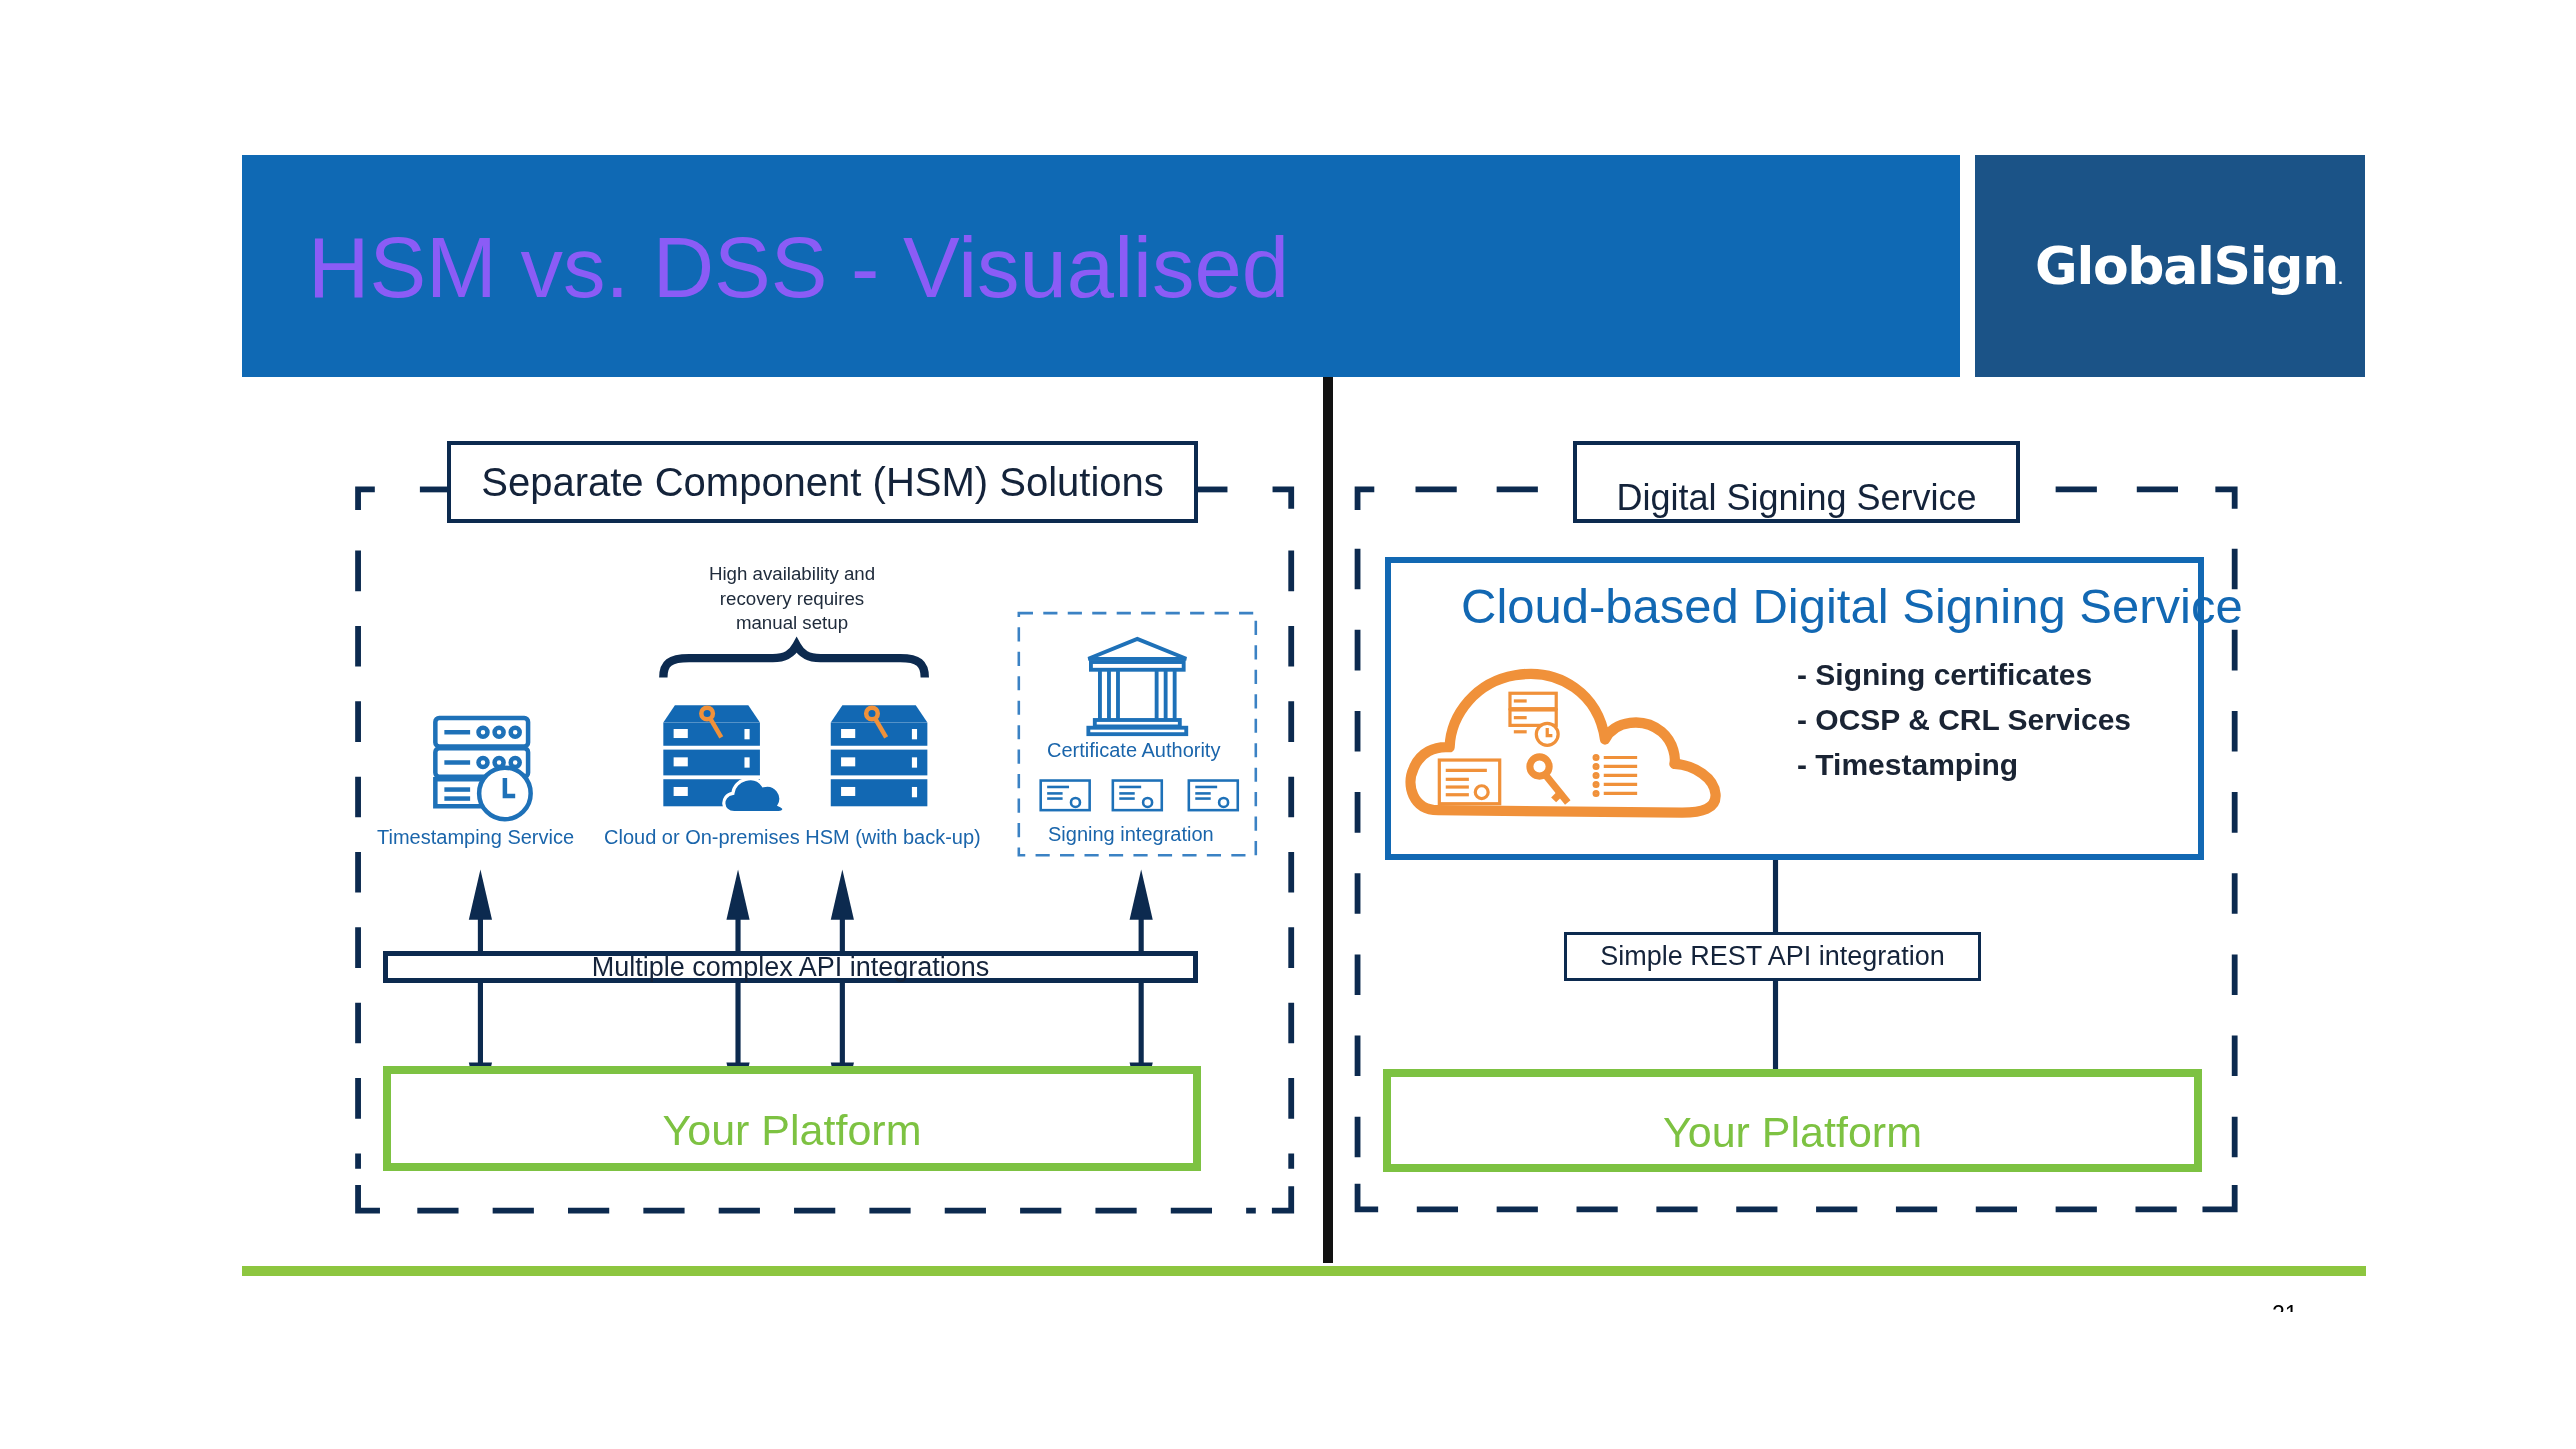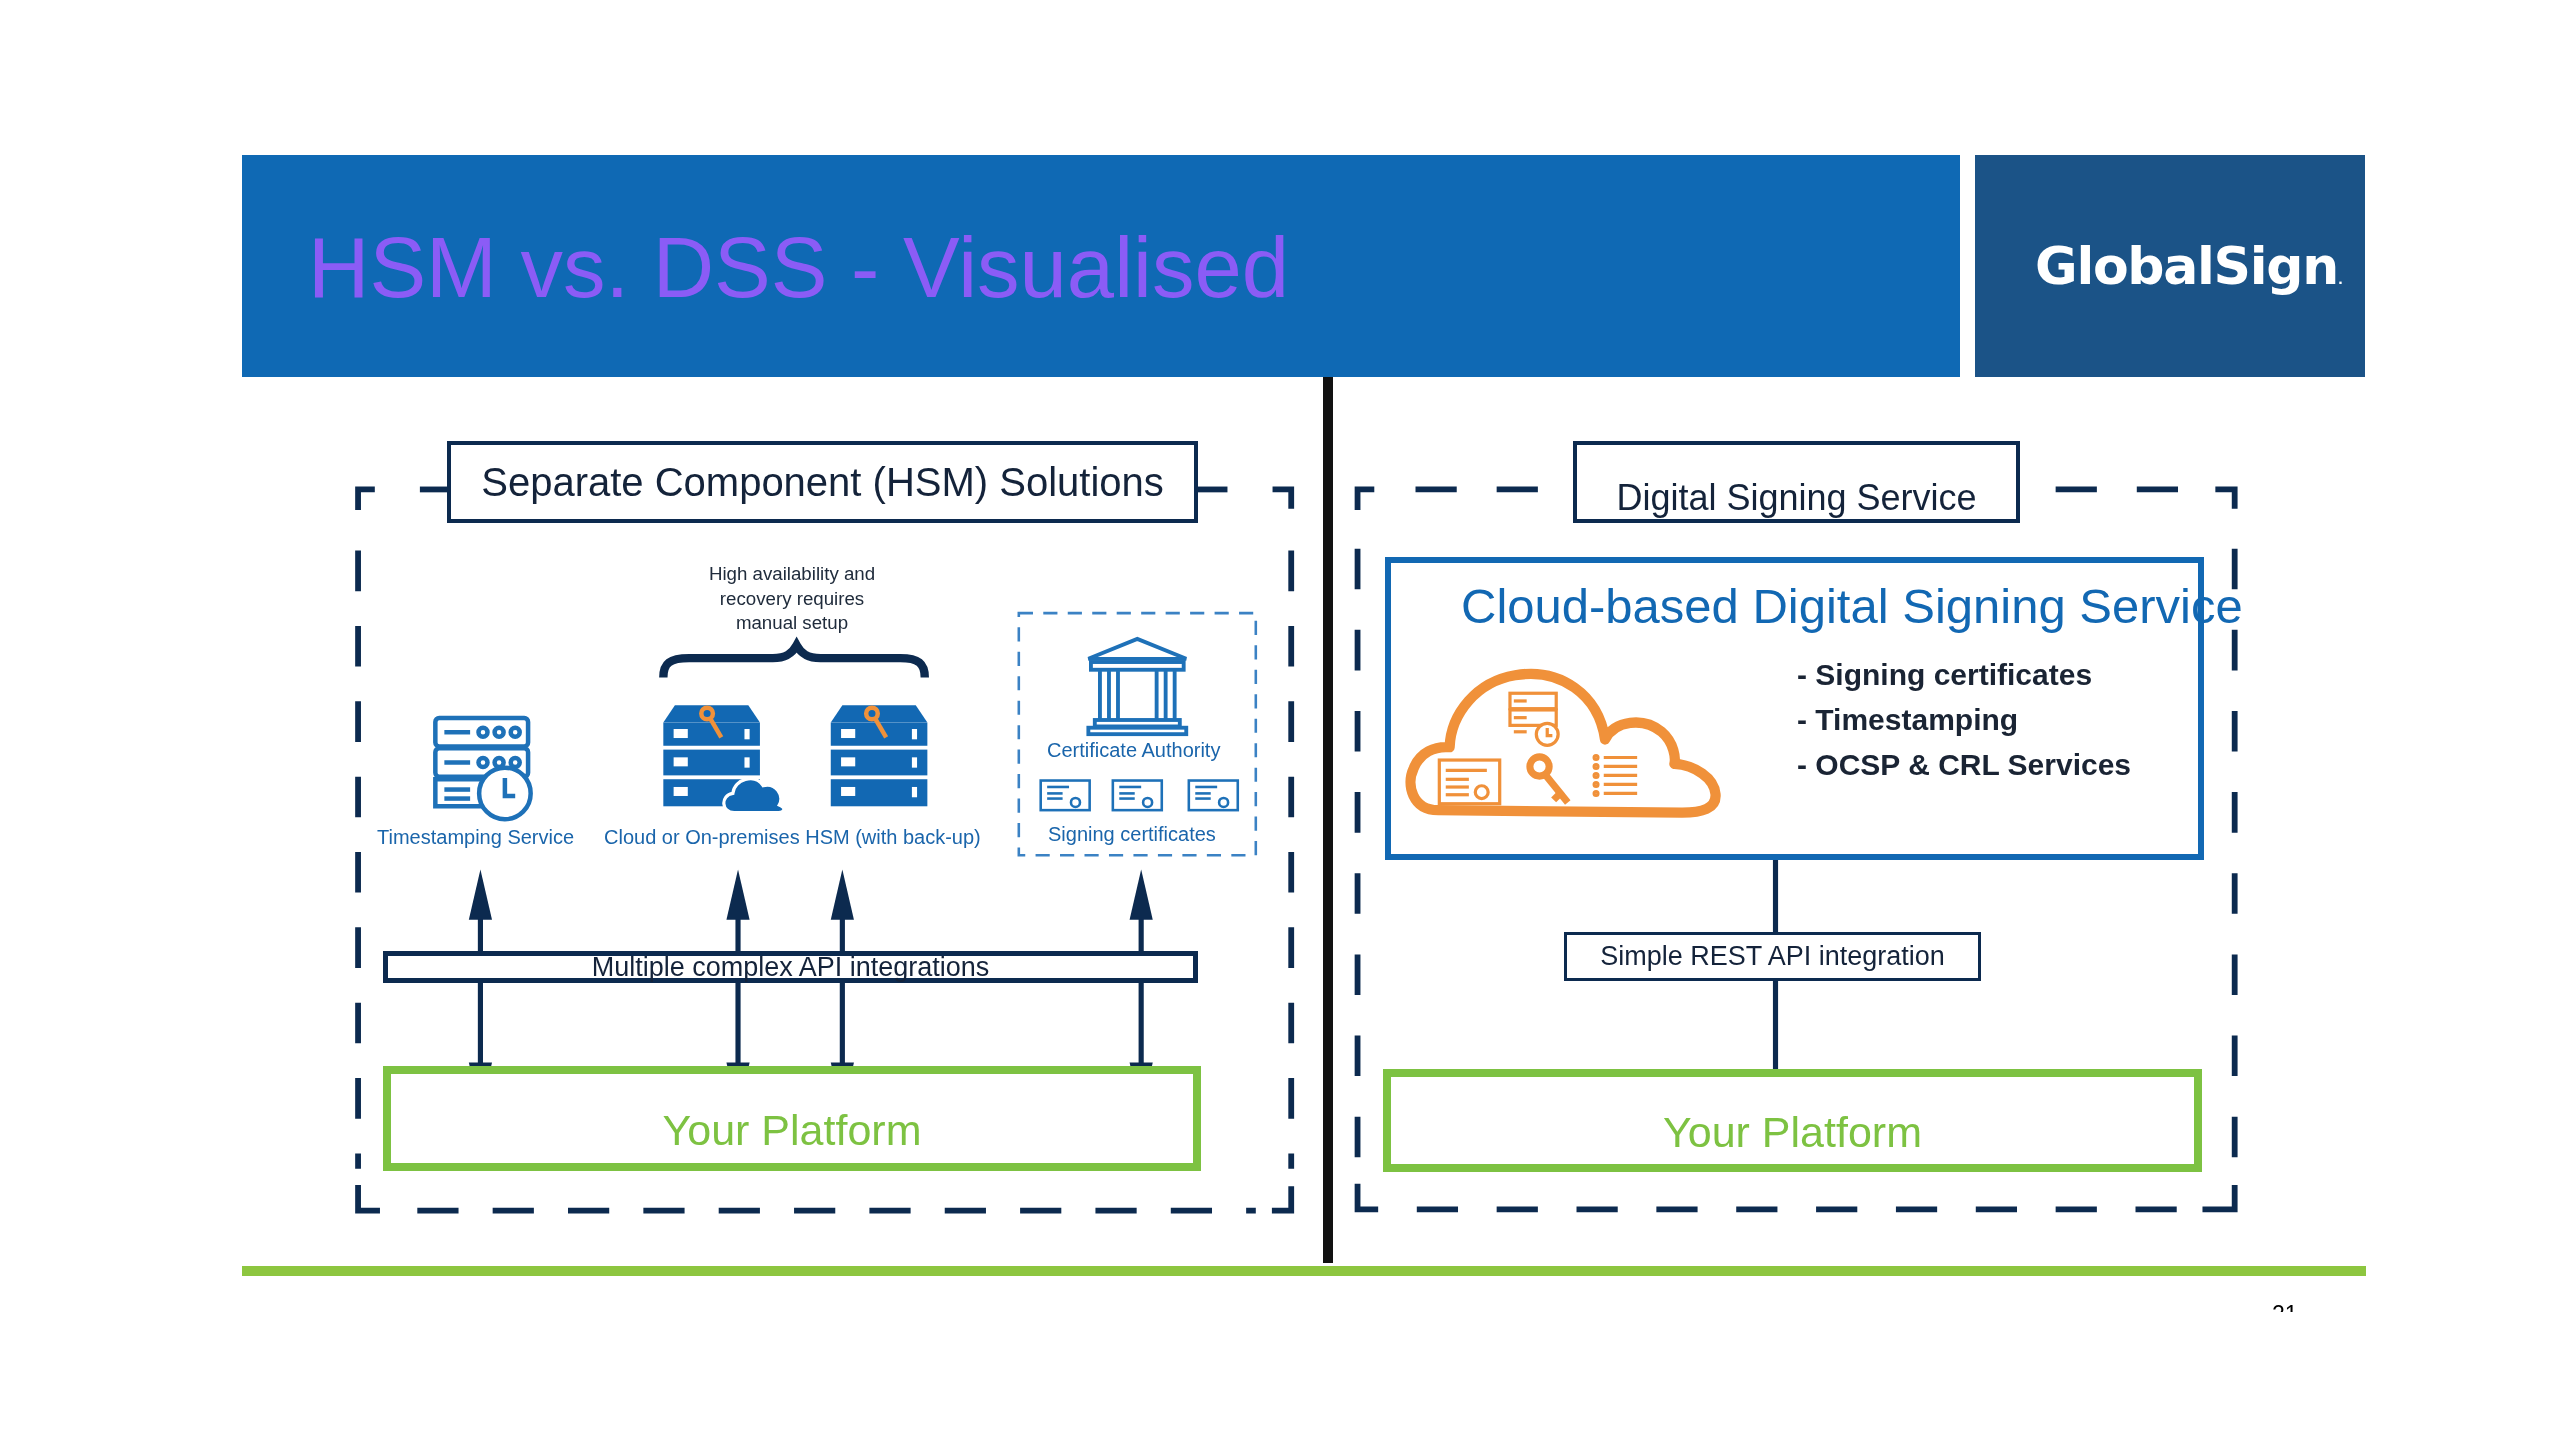--- a/index.html
+++ b/index.html
@@ -196,21 +196,21 @@
 
 <div class="note" style="left:663px;top:562px;width:258px;">
   <div>High availability and</div>
   <div>recovery requires</div>
   <div>manual setup</div>
 </div>
 
 <div class="small-caption" style="left:377px;top:826px;">Timestamping Service</div>
 <div class="small-caption" style="left:604px;top:826px;">Cloud or On-premises HSM (with back-up)</div>
 <div class="small-caption" style="left:1047px;top:739px;">Certificate Authority</div>
-<div class="small-caption" style="left:1048px;top:823px;">Signing certificates</div>
+<div class="small-caption" style="left:1048px;top:823px;">Signing integration</div>
 
 <div class="label-box" style="left:383px;top:951px;width:815px;height:32px;font-size:27px;border-width:5.2px;">
     <span>Multiple complex API integrations</span>
   </div>
 
 <div class="platform-box" style="left:383px;top:1066px;width:818px;height:105px;padding-top:23px;">
     <span>Your Platform</span>
   </div>
 
 <div class="label-box" style="left:1573px;top:441px;width:447px;height:82px;font-size:36px;align-items:flex-end;">
@@ -253,22 +253,22 @@
     <circle cx="306" cy="158" r="3"></circle>
       <circle cx="306" cy="172" r="3"></circle>
       <circle cx="306" cy="186" r="3"></circle>
     <circle cx="306" cy="200" r="3"></circle>
       <circle cx="306" cy="214" r="3"></circle>
   </g>
 </svg>
 
 <ul class="feature-list" style="left:1797px;top:652px;">
   <li>- Signing certificates</li>
+  <li>- OCSP &amp; CRL Services</li>
   <li>- Timestamping</li>
-  <li>- OCSP &amp; CRL Services</li>
 </ul>
 
 <div class="label-box" style="left:1564px;top:932px;width:417px;height:49px;font-size:27px;border-width:3.9px;">
     <span>Simple REST API integration</span>
   </div>
 
 <div class="platform-box" style="left:1383px;top:1069px;width:819px;height:103px;padding-top:23px;">
     <span>Your Platform</span>
   </div>
 

